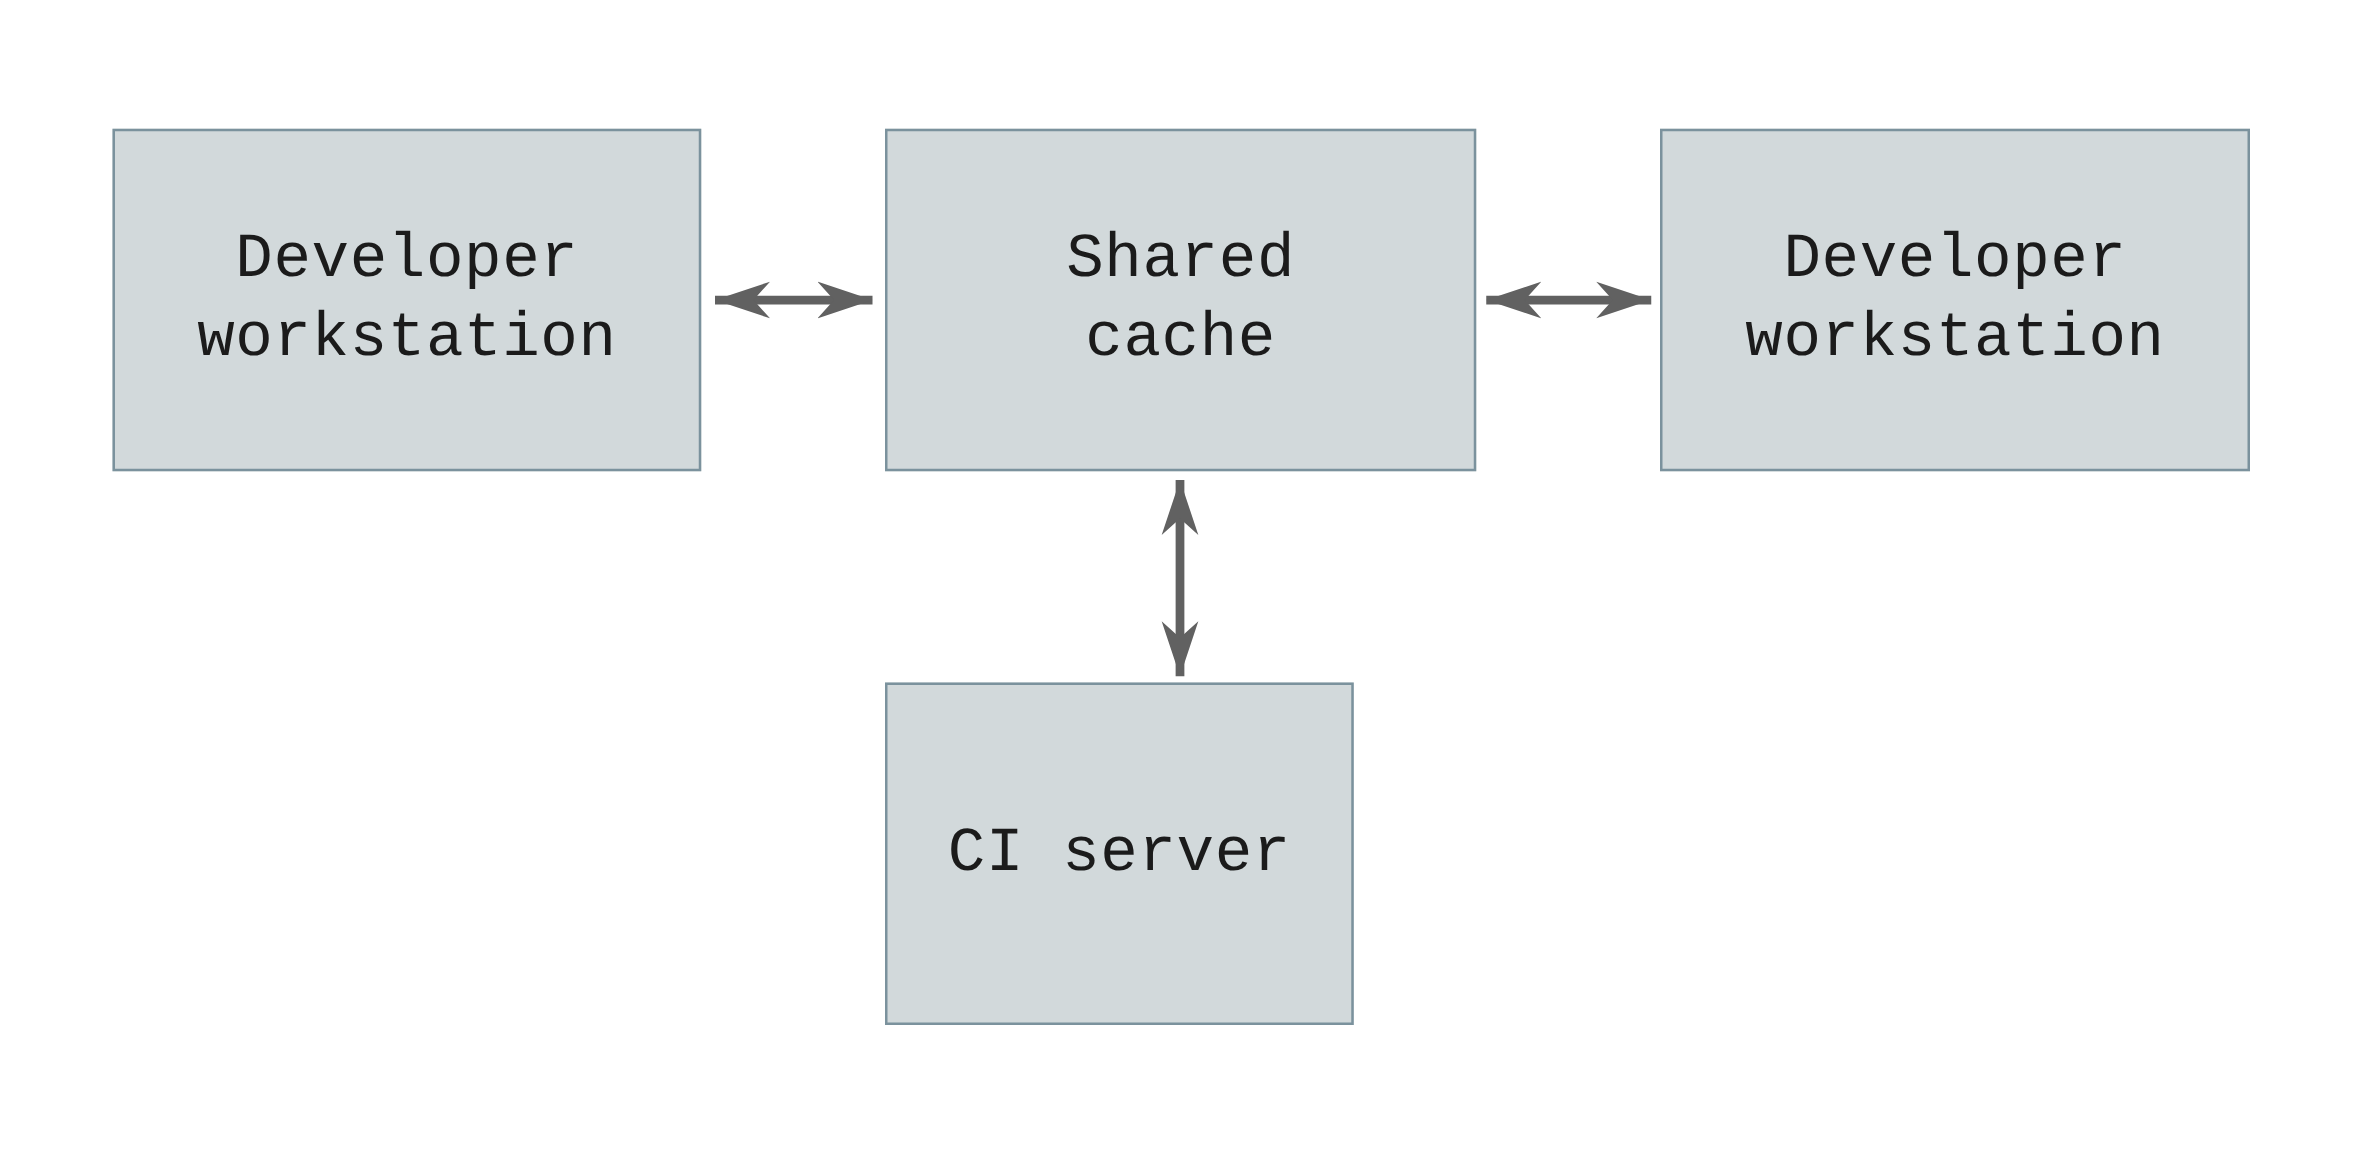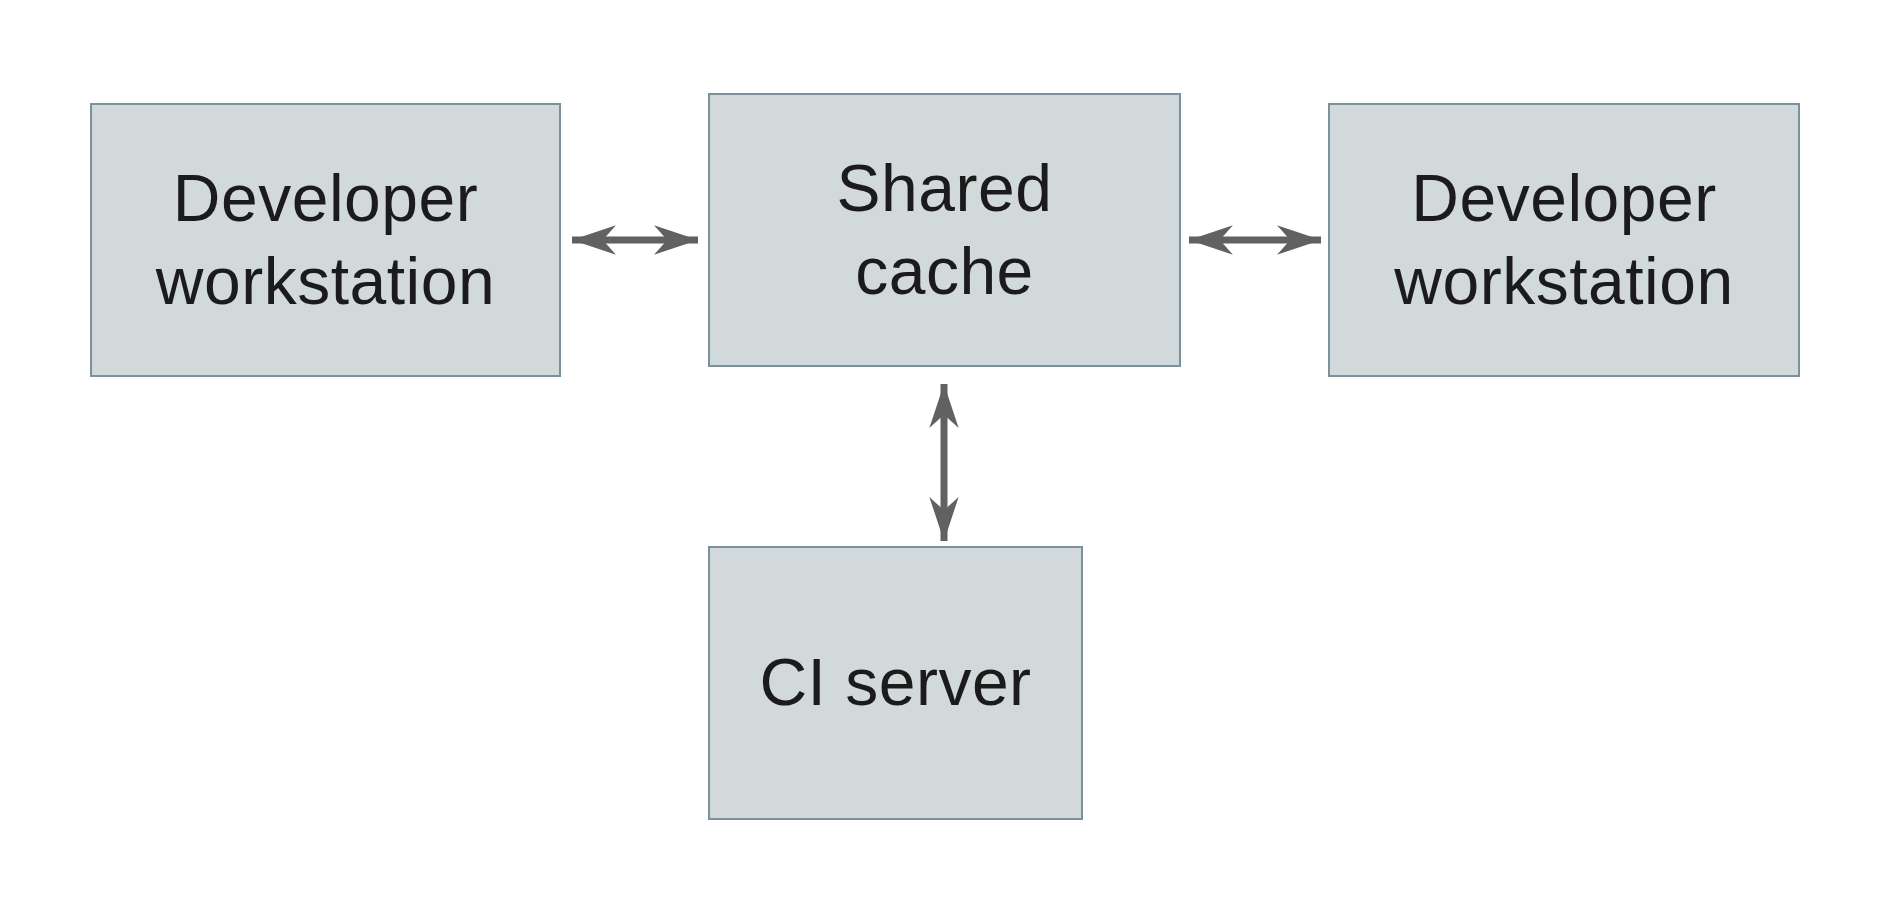--- a/index.html
+++ b/index.html
@@ -38,24 +38,25 @@
     position: absolute;
     background: var(--node_fill);
     border: 2px solid var(--node_border);
     display: flex;
     align-items: center;
     justify-content: center;
     text-align: center;
   }
   .node-label {
     white-space: pre-line;
-    font-size: 66px;
+    font-size: 50px;
     line-height: 1.26;
     color: var(--text);
     letter-spacing: 0.5px;
+    font-family: Liberation Mono, monospace;
   }
 </style>
 </head>
 <body>
 
 <div class="canvas">
 
   <svg class="edges" width="1900" height="922" viewBox="0 0 1900 922" xmlns="http://www.w3.org/2000/svg">
     <defs>
       <marker id="ah" viewBox="0 0 12 8" refX="12" refY="4" markerWidth="44" markerHeight="30" markerUnits="userSpaceOnUse" orient="auto-start-reverse">
@@ -68,21 +69,21 @@
     <line class="edge" x1="1189" y1="240" x2="1321" y2="240" marker-start="url(#ah)" marker-end="url(#ah)"></line>
 
     <line class="edge" x1="944" y1="384" x2="944" y2="541" marker-start="url(#ah)" marker-end="url(#ah)"></line>
   </svg>
 
   <div class="node" style="left:90px; top:103px; width:471px; height:274px;">
     <span class="node-label">Developer
 workstation</span>
   </div>
 
-  <div class="node" style="left:708px; top:93px; width:473px; height:274px;">
+  <div class="node" style="left:708px; top:103px; width:473px; height:274px;">
     <span class="node-label">Shared
 cache</span>
   </div>
 
   <div class="node" style="left:1328px; top:103px; width:472px; height:274px;">
     <span class="node-label">Developer
 workstation</span>
   </div>
 
   <div class="node" style="left:708px; top:546px; width:375px; height:274px;">

